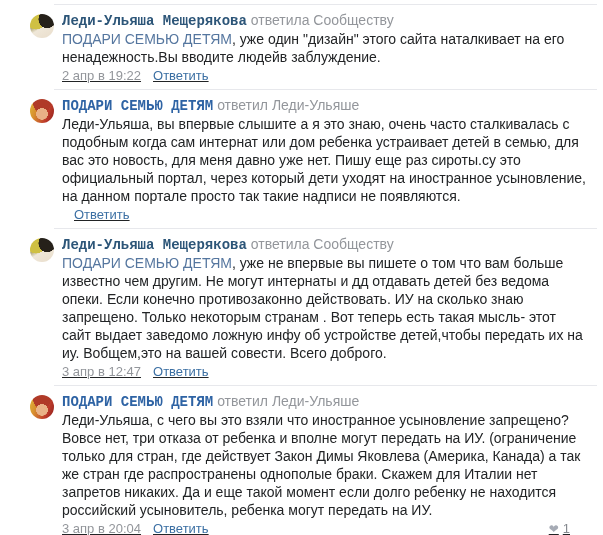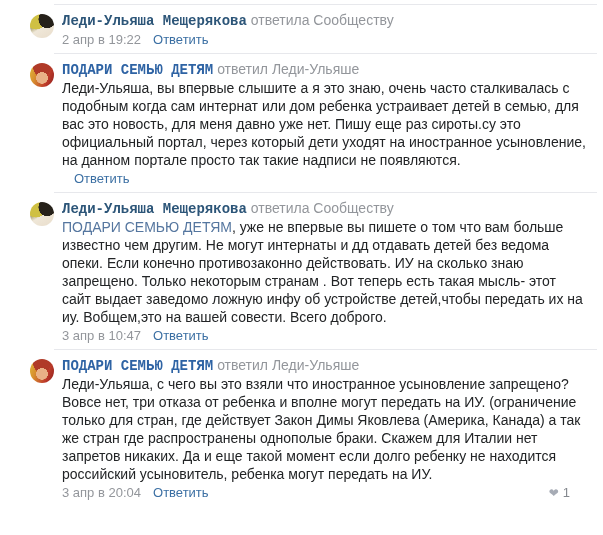--- a/index.html
+++ b/index.html
@@ -30,40 +30,41 @@
       radial-gradient(circle at 50% 20%, #b03a28 0 38%, rgba(0,0,0,0) 39%),
       linear-gradient(110deg,#e0b93b 0%,#d8902f 30%,#bf3c2b 70%,#8e1f1e 100%);
   }
   .content{width:524px;}
   .author{font-weight:bold;text-decoration:none;cursor:pointer;font-family:Liberation Mono, monospace;}
   .author.user{color:var(--user-name);}
   .author.group{color:var(--group-name);}
   .action{color:var(--meta-gray);}
   .text{color:var(--body-text);}
   .mention{color:var(--mention);text-decoration:none;cursor:pointer;}
-  .footer{display:flex;align-items:center;margin-top:1px;font-size:13px;}
+  .footer{display:flex;align-items:center;margin-top:1px;font-size:13px;text-decoration:underline;}
   .date{color:var(--meta-gray);text-decoration:none;cursor:pointer;}
   .reply{color:var(--reply-link);text-decoration:none;cursor:pointer;margin-left:12px;}
   .like{margin-left:auto;display:flex;align-items:center;gap:4px;cursor:pointer;padding-right:16px;}
   .heart{color:var(--heart);font-size:12px;line-height:1;}
   .like-count{color:#85898f;}
 </style>
 </head>
 <body>
 
 <div class="thread">
   <div class="divider"></div>
 
   <div class="comment">
     <div class="avatar user"></div>
     <div class="content">
       <div class="header">
         <a class="author user">Леди-Ульяша Мещерякова</a>
         <span class="action">ответила Сообществу</span>
       </div>
+      <div class="text"><a class="mention">ПОДАРИ СЕМЬЮ ДЕТЯМ</a><span>, уже один "дизайн" этого сайта наталкивает на его ненадежность.Вы вводите людейв заблуждение.</span></div>
       <div class="footer">
         <a class="date">2 апр в 19:22</a>
         <a class="reply">Ответить</a>
       </div>
     </div>
   </div>
   <div class="divider"></div>
 
   <div class="comment">
     <div class="avatar group"></div>
@@ -82,21 +83,21 @@
 
   <div class="comment">
     <div class="avatar user"></div>
     <div class="content">
       <div class="header">
         <a class="author user">Леди-Ульяша Мещерякова</a>
         <span class="action">ответила Сообществу</span>
       </div>
       <div class="text"><a class="mention">ПОДАРИ СЕМЬЮ ДЕТЯМ</a><span>, уже не впервые вы пишете о том что вам больше известно чем другим. Не могут интернаты и дд отдавать детей без ведома опеки. Если конечно противозаконно действовать. ИУ на сколько знаю запрещено. Только некоторым странам . Вот теперь есть такая мысль- этот сайт выдает заведомо ложную инфу об устройстве детей,чтобы передать их на иу. Вобщем,это на вашей совести. Всего доброго.</span></div>
       <div class="footer">
-        <a class="date">3 апр в 10:47</a>
+        <a class="date">3 апр в 12:47</a>
         <a class="reply">Ответить</a>
       </div>
     </div>
   </div>
   <div class="divider"></div>
 
   <div class="comment">
     <div class="avatar group"></div>
     <div class="content">
       <div class="header">

